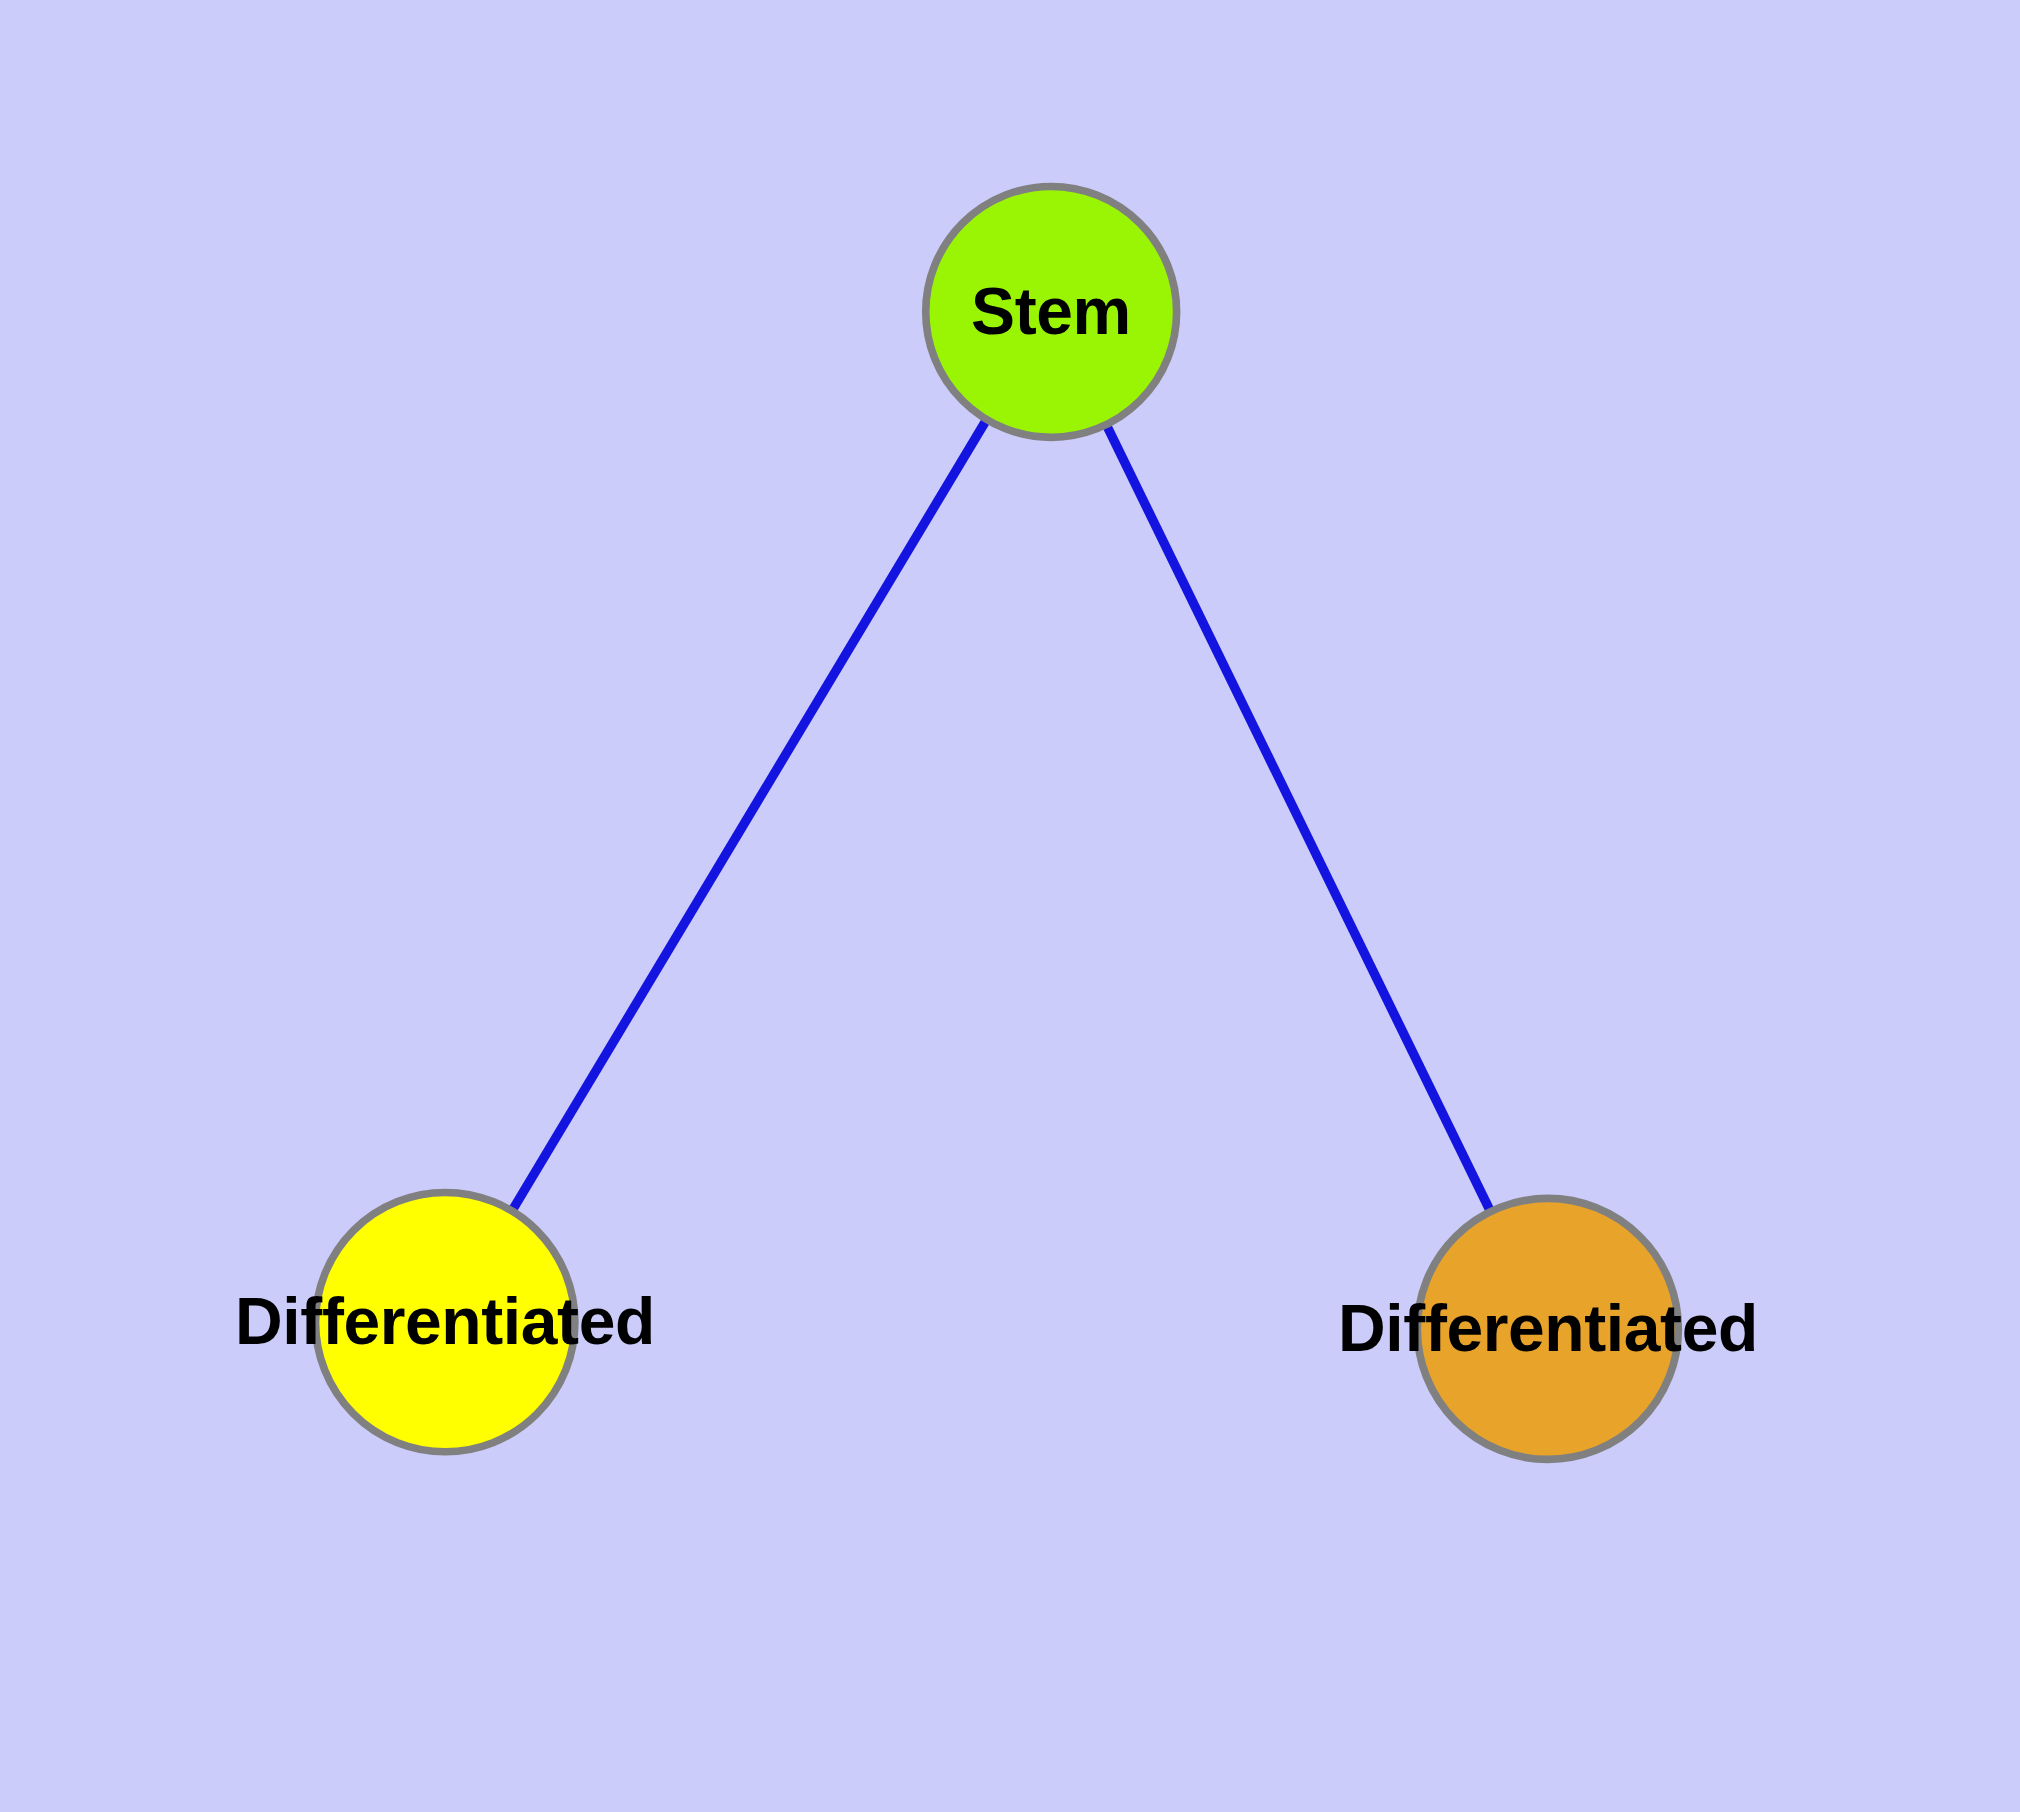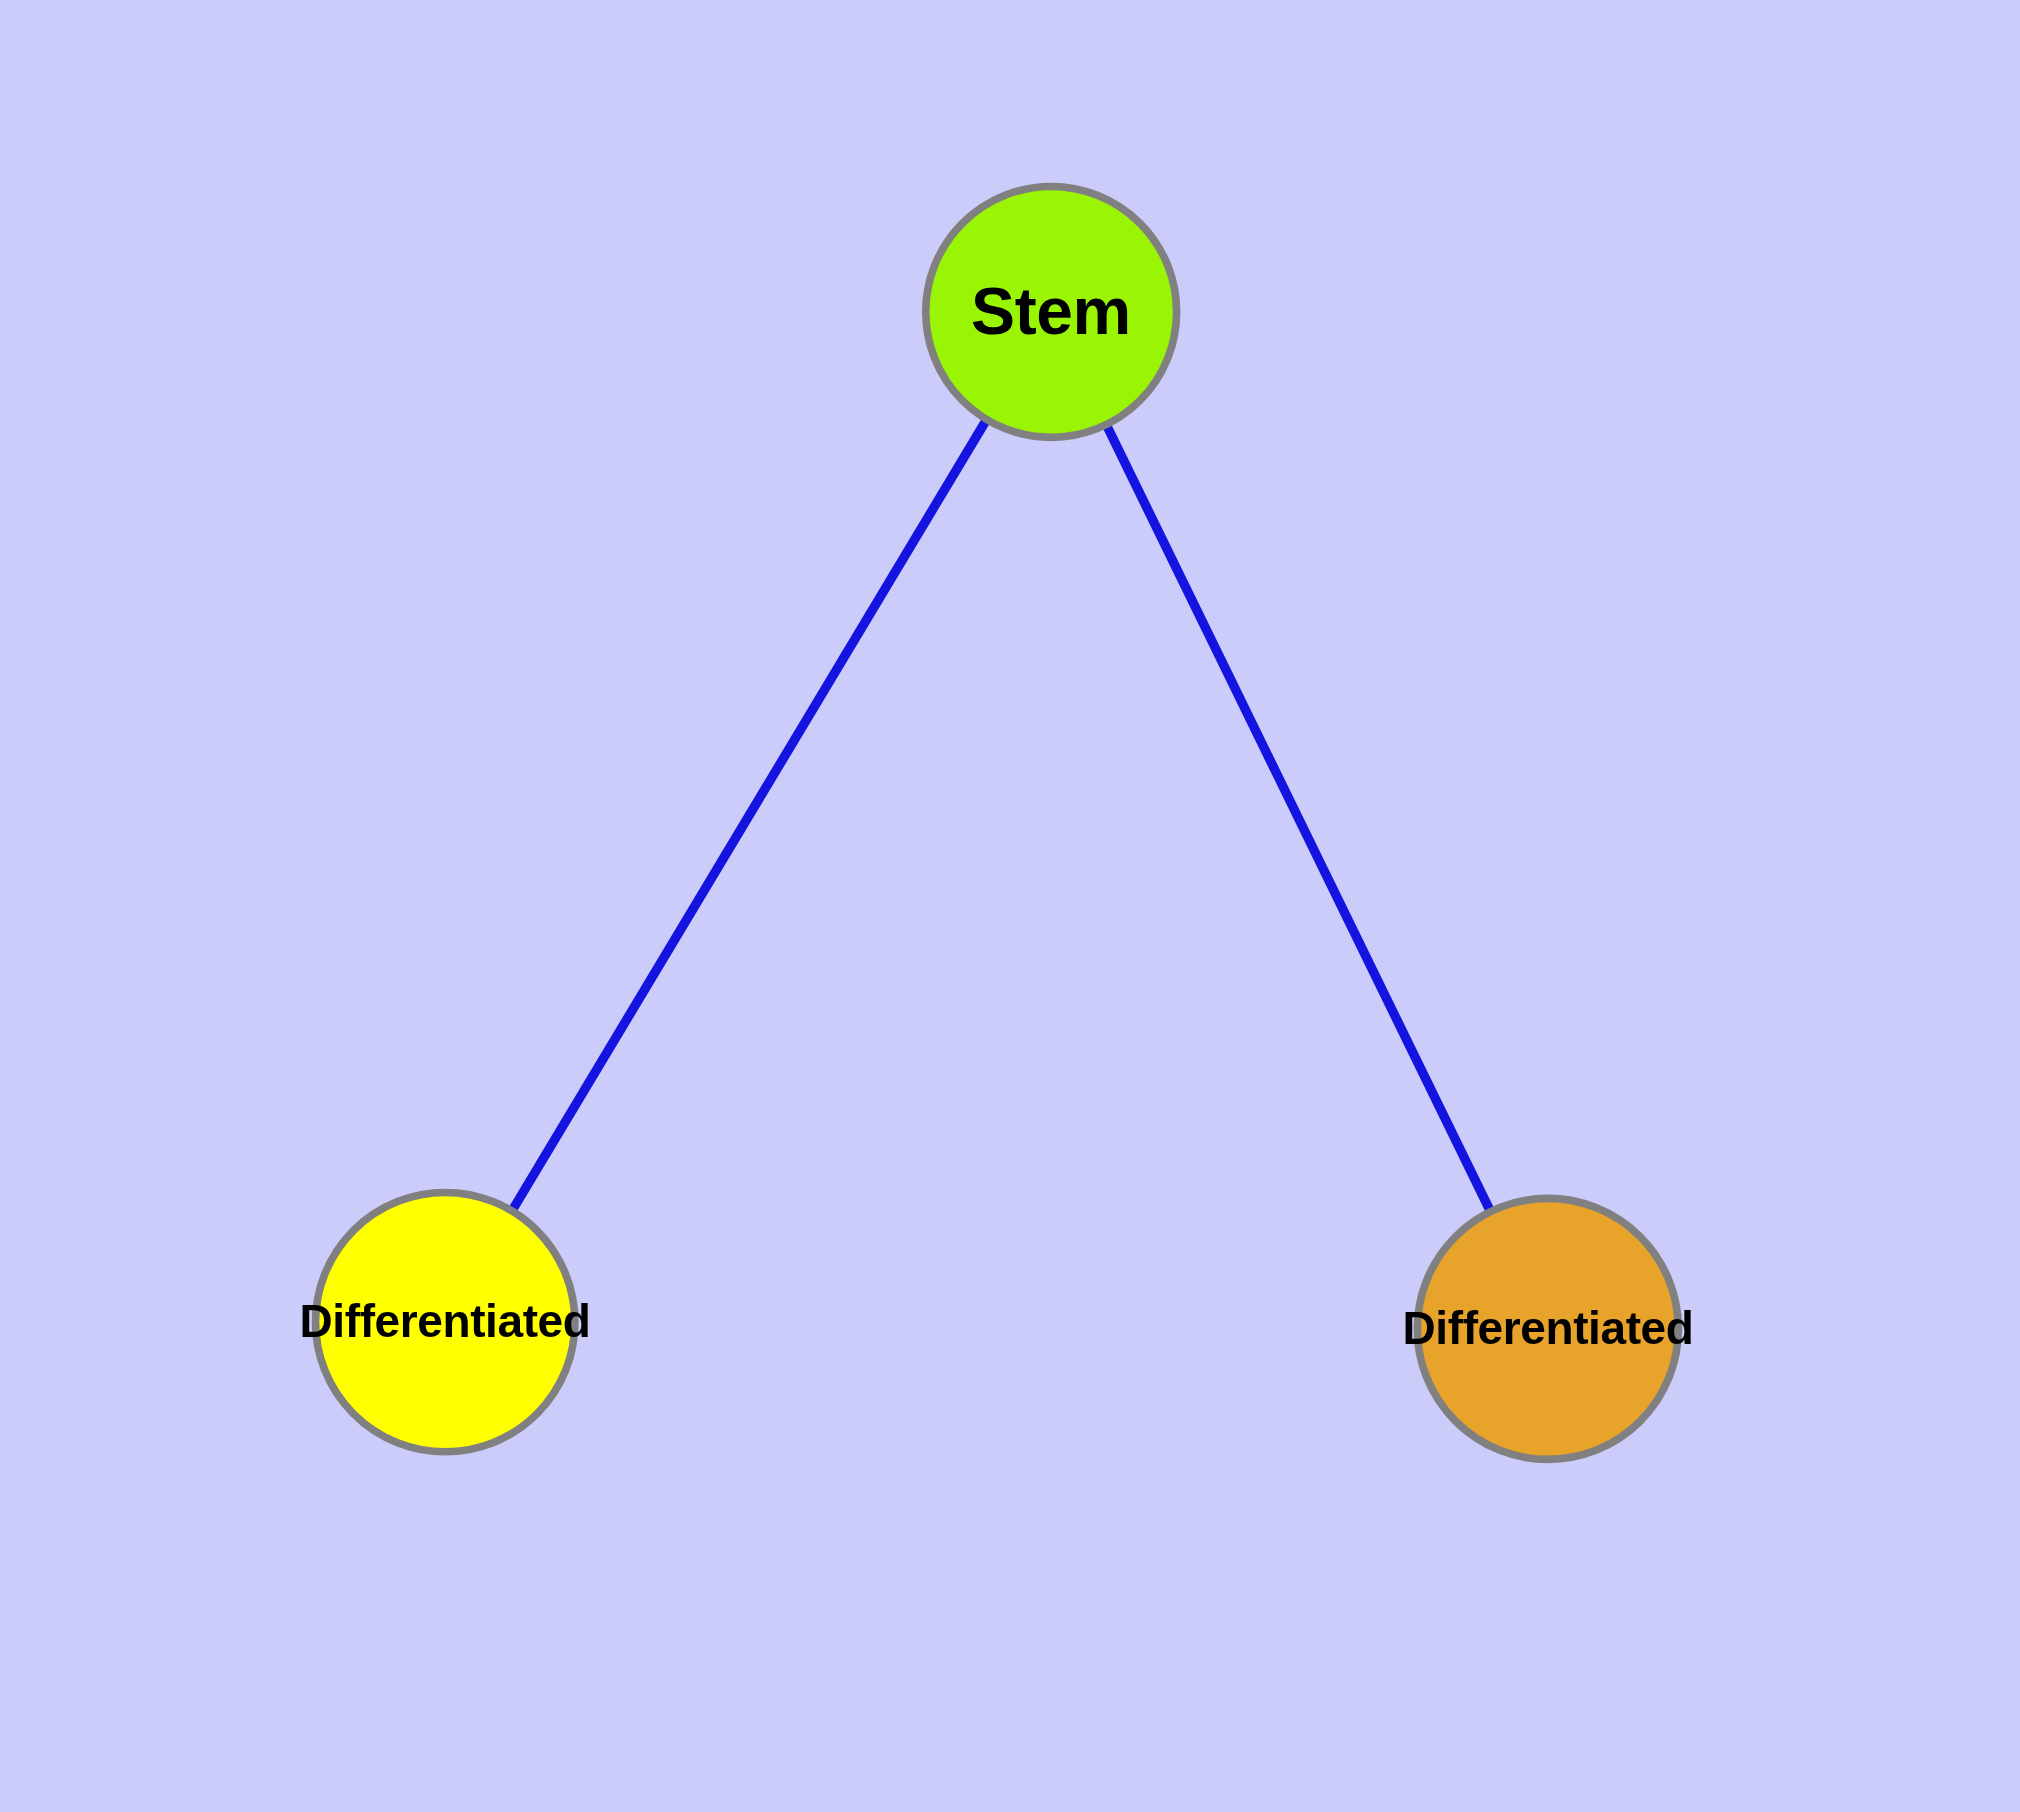--- a/index.html
+++ b/index.html
@@ -36,21 +36,21 @@
     color: #000000;
     white-space: pre;
     line-height: 1.12;
     pointer-events: none;
     letter-spacing: -0.4px;
   }
   .node-label.root {
     font-size: 66px;
   }
   .node-label.leaf {
-    font-size: 46px;
+    font-size: 66px;
     text-align: right;
   }
 </style>
 </head>
 <body>
 
 <div id="stage" style="width: 2021px; height: 1812px; background: rgb(204, 204, 250);">
 
   <svg id="graph-svg" viewBox="0 0 2384 2138" style="width: 2021px; height: 1812px;">
 

